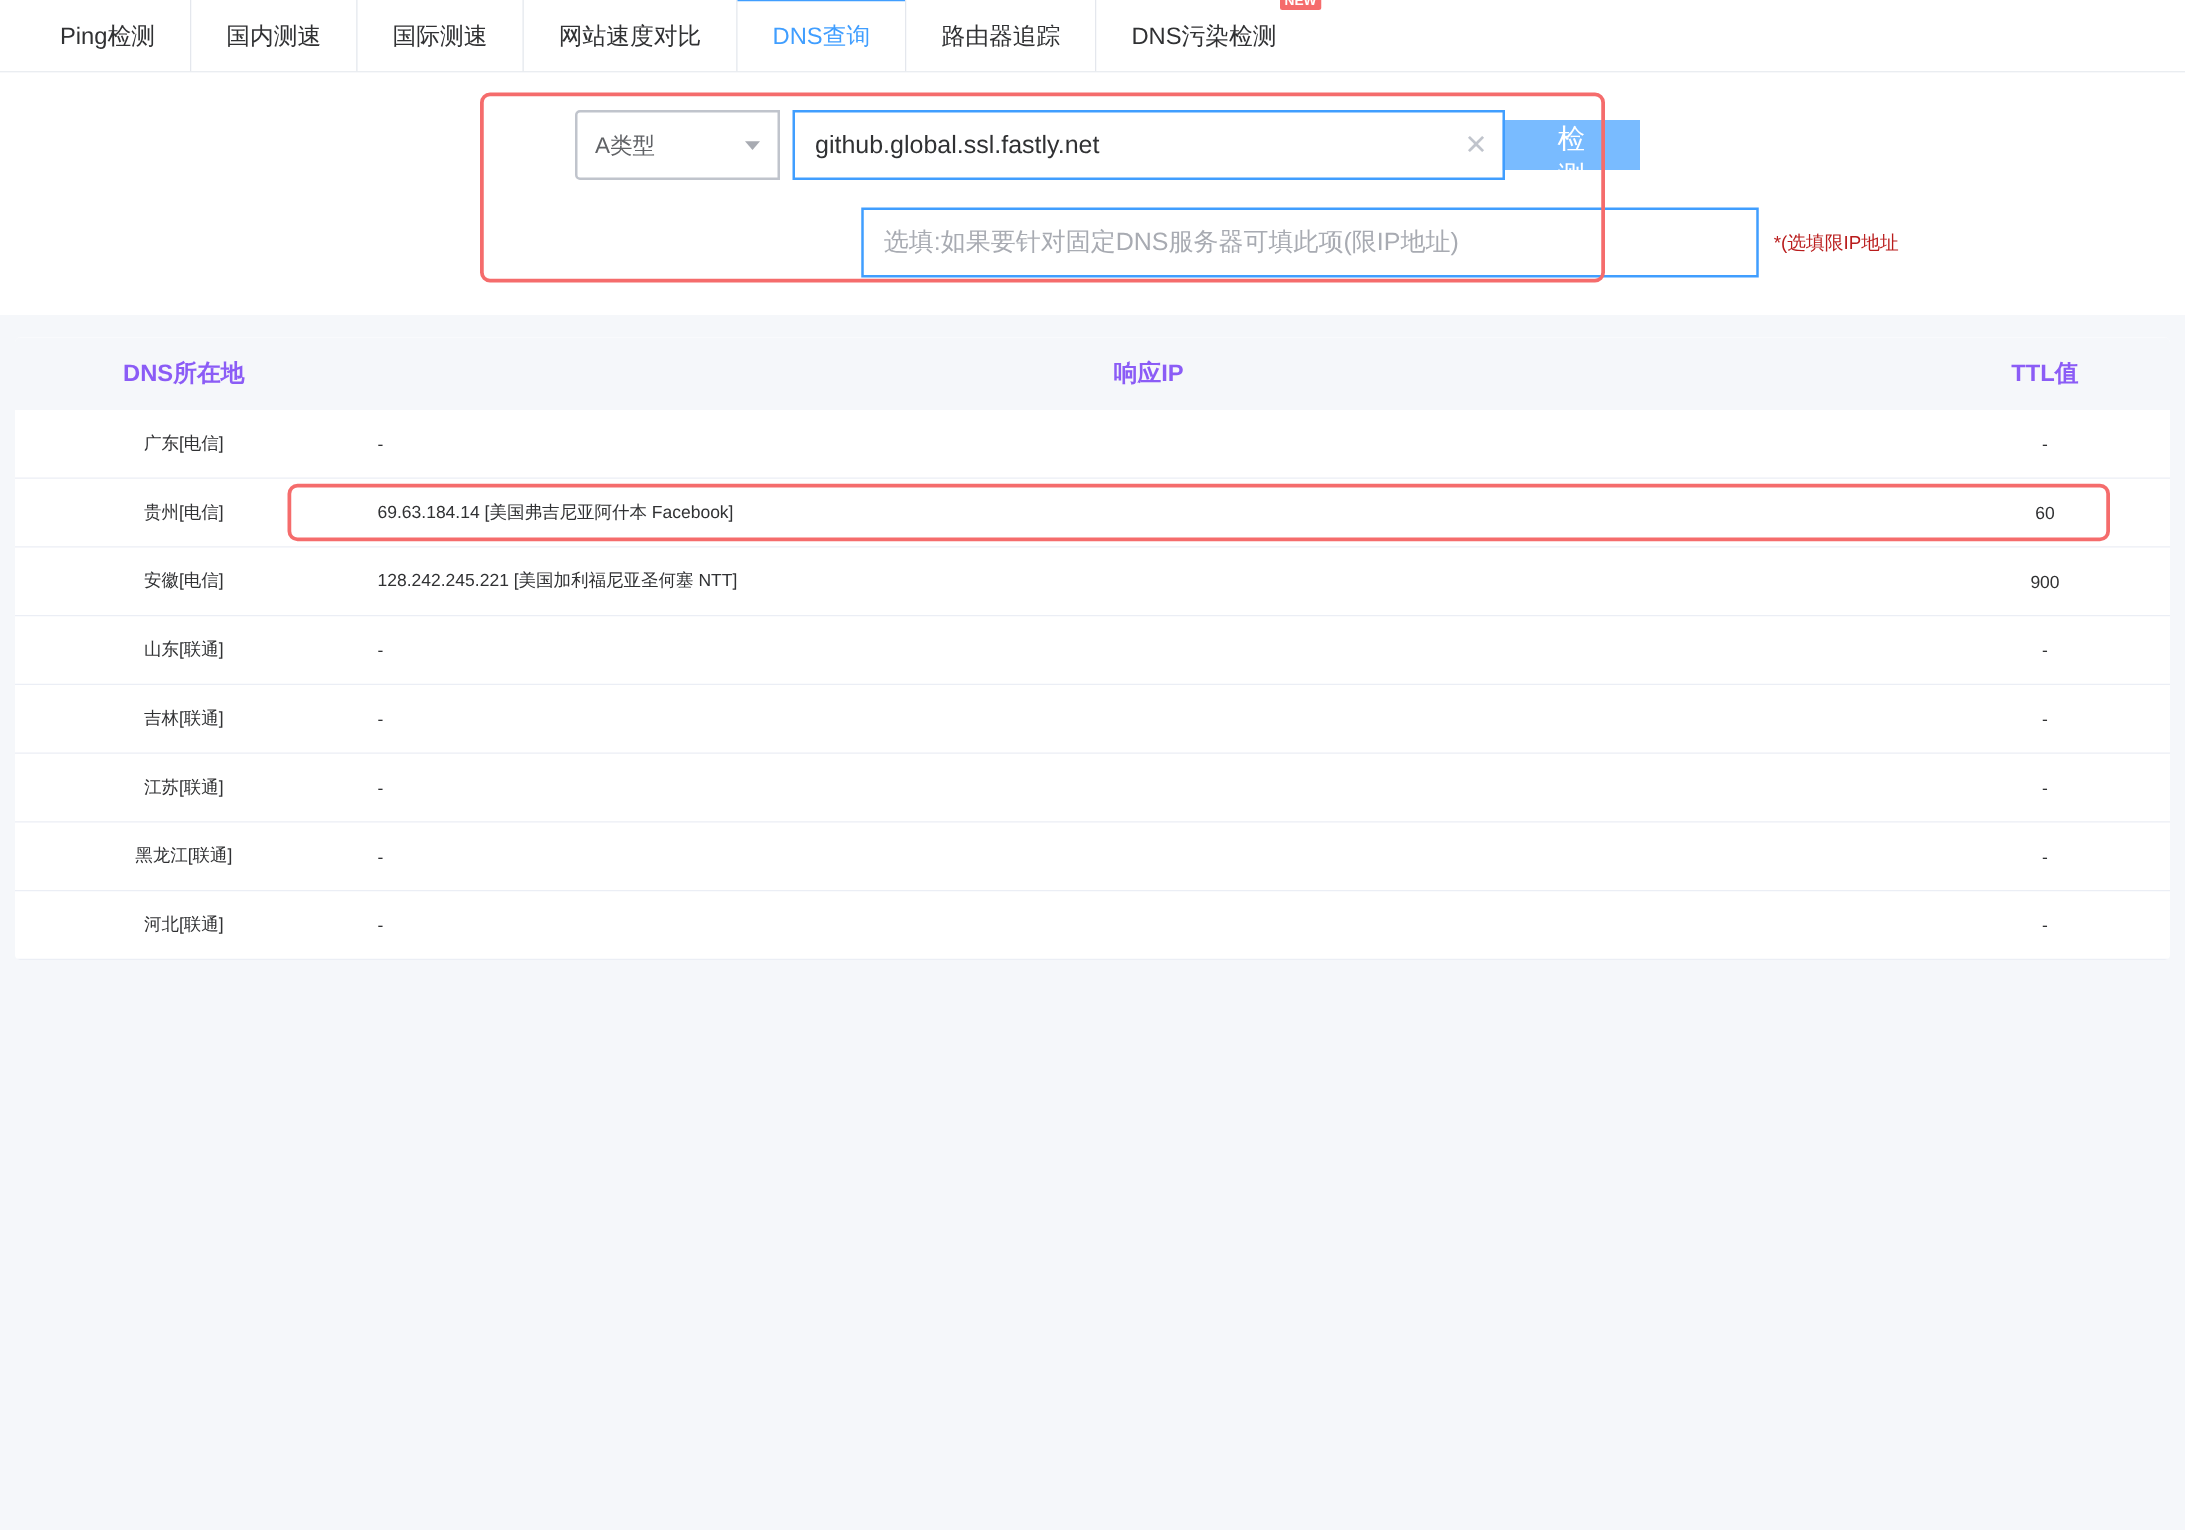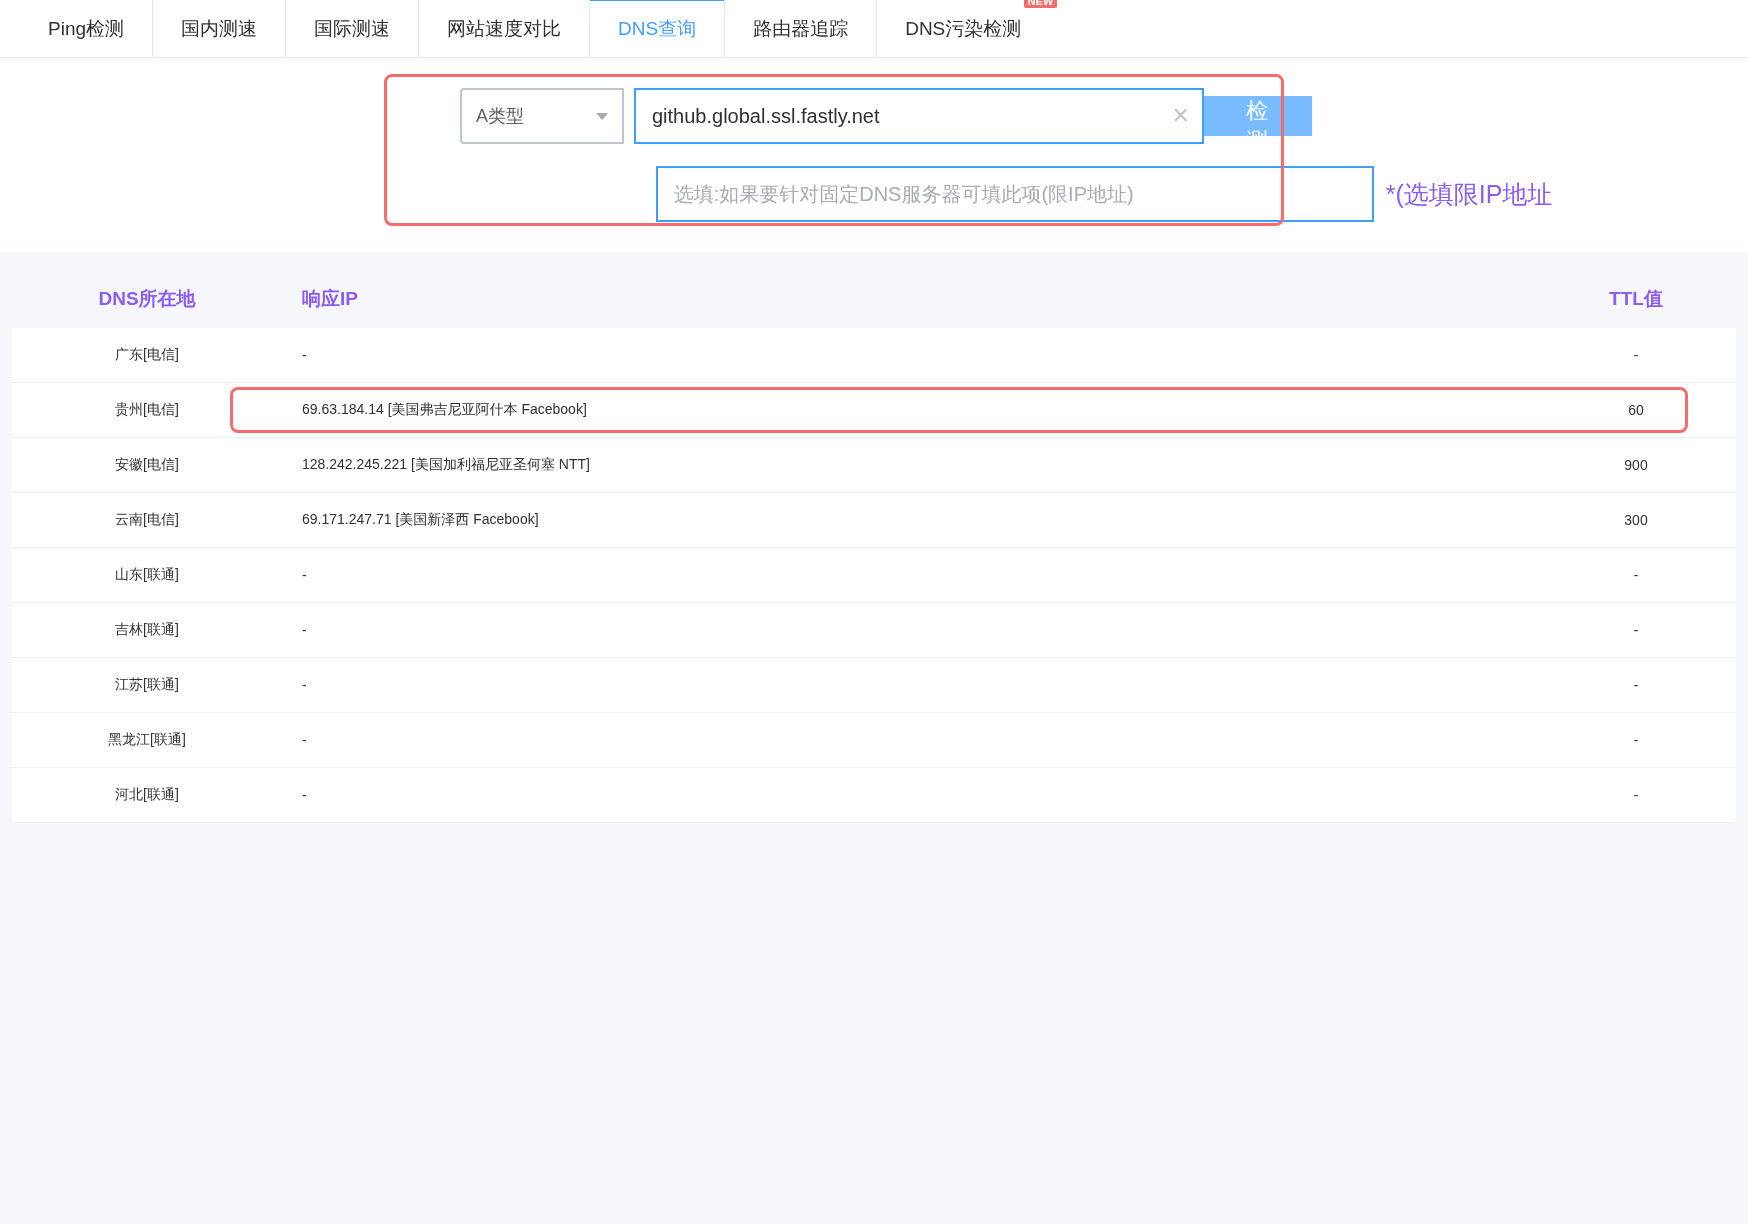--- a/index.html
+++ b/index.html
@@ -138,39 +138,39 @@
       width: 718px;
       height: 56px;
       border: 2px solid #409eff;
       padding: 0 16px;
       font-size: 20px;
       outline: none;
       color: #606266;
     }
     .dns-input::placeholder { color: #a8abb2; }
     .hint {
-      color: #8b5cf6;
-      font-size: 25px;
+      color: #b91c1c;
+      font-size: 15px;
     }
     .results {
       margin: 18px 12px 0 12px;
       background: #fff;
       border-radius: 4px;
       overflow: hidden;
     }
     .thead {
       display: flex;
       background: #f5f7fa;
       font-weight: 600;
       color: #8b5cf6;
       font-size: 19px;
       padding: 16px 0;
     }
     .col-loc { width: 270px; text-align: center; }
-    .col-ip { flex: 1; padding-left: 20px; }
+    .col-ip { flex: 1; padding-left: 20px; text-align: center; }
     .col-ttl { width: 200px; text-align: center; }
     .row {
       display: flex;
       align-items: center;
       padding: 18px 0;
       border-bottom: 1px solid #ebeef5;
       font-size: 14px;
       color: #303133;
       position: relative;
     }
@@ -254,25 +254,20 @@
         <div class="col-ip">69.63.184.14 [美国弗吉尼亚阿什本 Facebook]</div>
         <div class="col-ttl">60</div>
         <div class="row-highlight"></div>
       </div>
       <div class="row">
         <div class="col-loc">安徽[电信]</div>
         <div class="col-ip">128.242.245.221 [美国加利福尼亚圣何塞 NTT]</div>
         <div class="col-ttl">900</div>
       </div>
       <div class="row">
-        <div class="col-loc">云南[电信]</div>
-        <div class="col-ip">69.171.247.71 [美国新泽西 Facebook]</div>
-        <div class="col-ttl">300</div>
-      </div>
-      <div class="row">
         <div class="col-loc">山东[联通]</div>
         <div class="col-ip">-</div>
         <div class="col-ttl">-</div>
       </div>
       <div class="row">
         <div class="col-loc">吉林[联通]</div>
         <div class="col-ip">-</div>
         <div class="col-ttl">-</div>
       </div>
       <div class="row">

